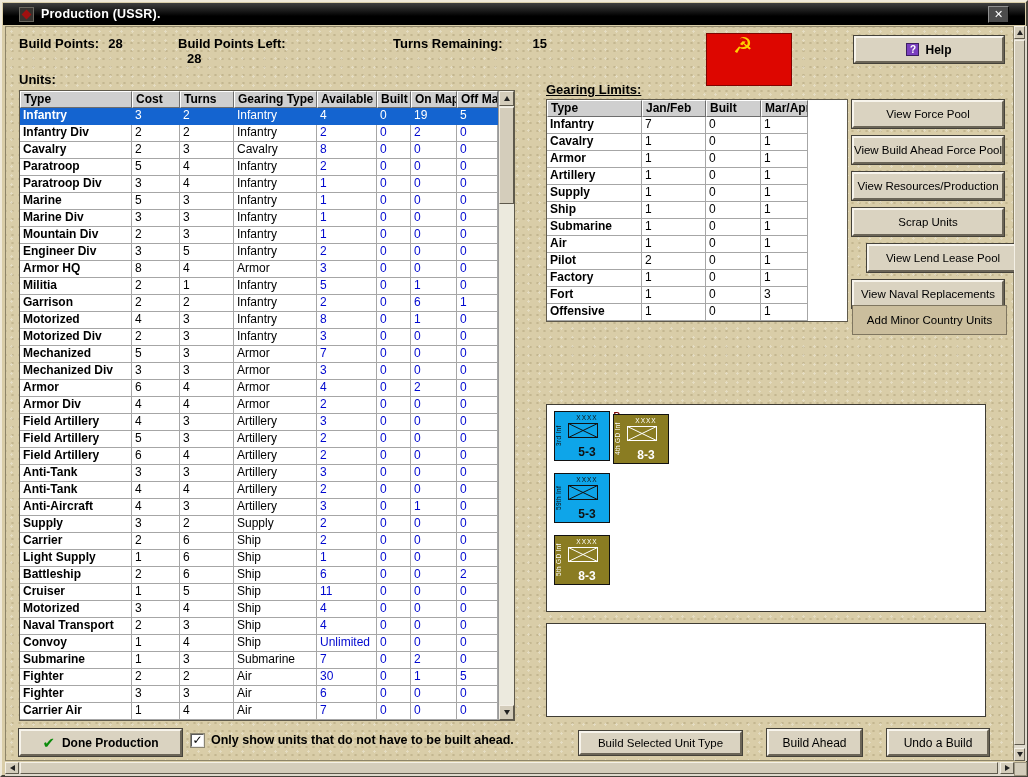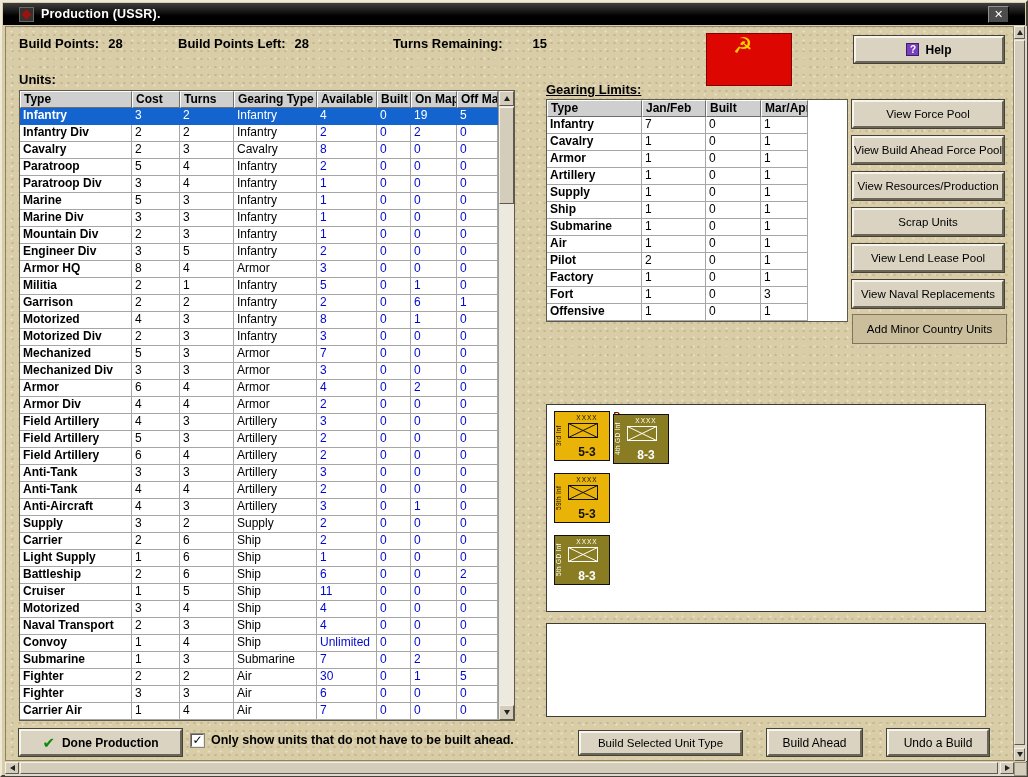--- a/index.html
+++ b/index.html
@@ -61,21 +61,21 @@
   .grow{display:flex;height:17px;width:261px;}
   .gcell{height:17px;line-height:15px;font-size:12px;padding-left:3px;border-right:1px solid #a6a6a6;border-bottom:1px solid #a6a6a6;white-space:nowrap;overflow:hidden;color:#000;}
   .ghead{background:#cfcfcf;font-weight:bold;border:1px solid;border-color:#fff #6d6d6d #6d6d6d #fff;line-height:14px;}
   .g0{width:95px;}.g1{width:64px;}.g2{width:55px;}.g3{width:47px;}
   .gname{font-weight:bold;}
   
   .panel{position:absolute;background:#fff;border:1px solid #3f3c34;}
   .counters{left:540px;top:377px;width:440px;height:208px;}
   .emptypanel{left:540px;top:596px;width:440px;height:94px;}
   .counter{position:absolute;width:56px;height:50px;border:1px solid #111;}
-  .counter.light{background:#eab308;color:#111;padding-left:13px;}
+  .counter.light{background:#0ea5e9;color:#111;padding-left:13px;}
   .counter.dark{background:#8a7c22;color:#fff;}
   .cpos0{left:7px;top:6px;}.cpos1{left:66px;top:9px;}.cpos2{left:7px;top:68px;}.cpos3{left:7px;top:130px;}
   .cname{position:absolute;left:0;top:2px;bottom:2px;width:10px;writing-mode:vertical-rl;transform:rotate(180deg);font-size:6.5px;text-align:center;letter-spacing:.3px;}
   .cech{position:absolute;top:2px;left:10px;right:0;text-align:center;font-size:6.5px;letter-spacing:1px;}
   .csym{position:absolute;top:11px;left:13px;width:30px;height:15px;}
   .cstr{position:absolute;bottom:1px;left:10px;right:0;text-align:center;font-size:12px;font-weight:bold;}
   .cbadge{position:absolute;right:-11px;top:-2px;font-size:9px;font-weight:bold;color:#7a0000;}
   
   .donebtn{position:absolute;left:13px;top:702px;width:163px;height:27px;font-weight:bold;gap:7px;}
   .checkmark-green{color:#0a8a0a;font-size:15px;font-weight:bold;}
@@ -95,21 +95,21 @@
     <span class="titletext">Production (USSR).</span>
     <span class="closebtn">✕</span>
   </div>
 
   <div class="content">
 
     <div class="stat" style="left:13px;top:9px;">
       <span>Build Points:</span>
       <span class="val">28</span>
     </div>
-    <div class="stat" style="left:172px;top:9px;">
+    <div class="stat" style="left:172px;top:9px;flex-direction:column;">
       <span>Build Points Left:</span>
       <span class="val">28</span>
     </div>
     <div class="stat" style="left:387px;top:9px;">
       <span>Turns Remaining:</span>
       <span class="valwide">15</span>
     </div>
 
     <div class="flag">
       <span class="emblem">☭</span>
@@ -590,23 +590,23 @@
             <div class="gcell g3 numblue">1</div>
           </div>
         </div>
     </div>
 
     <div class="sidecol">
         <div class="btn side" style="top: 0px;">View Force Pool</div>
         <div class="btn side" style="top: 36px;">View Build Ahead Force Pool</div>
         <div class="btn side" style="top: 72px;">View Resources/Production</div>
         <div class="btn side" style="top: 108px;">Scrap Units</div>
-        <div class="btn side" style="top: 144px;">View Lend Lease Pool</div>
+        <div class="btn side" style="top: 144px; margin-left: 15px;">View Lend Lease Pool</div>
         <div class="btn side" style="top: 180px;">View Naval Replacements</div>
-        <div class="btn side flat" style="top: 214px;">Add Minor Country Units</div>
+        <div class="btn side flat" style="top: 205px;">Add Minor Country Units</div>
       </div>
 
     <div class="panel counters">
         <div class="counter light cpos0">
           <div class="cname">3rd Inf</div>
           <div class="cech">XXXX</div>
           <div class="csym"><svg width="30" height="15" viewBox="0 0 30 15">
               <rect x="0.5" y="0.5" width="29" height="14" fill="none" stroke="currentColor" stroke-width="1"></rect>
               <line x1="0.5" y1="0.5" x2="29.5" y2="14.5" stroke="currentColor" stroke-width="1"></line>
               <line x1="29.5" y1="0.5" x2="0.5" y2="14.5" stroke="currentColor" stroke-width="1"></line>

